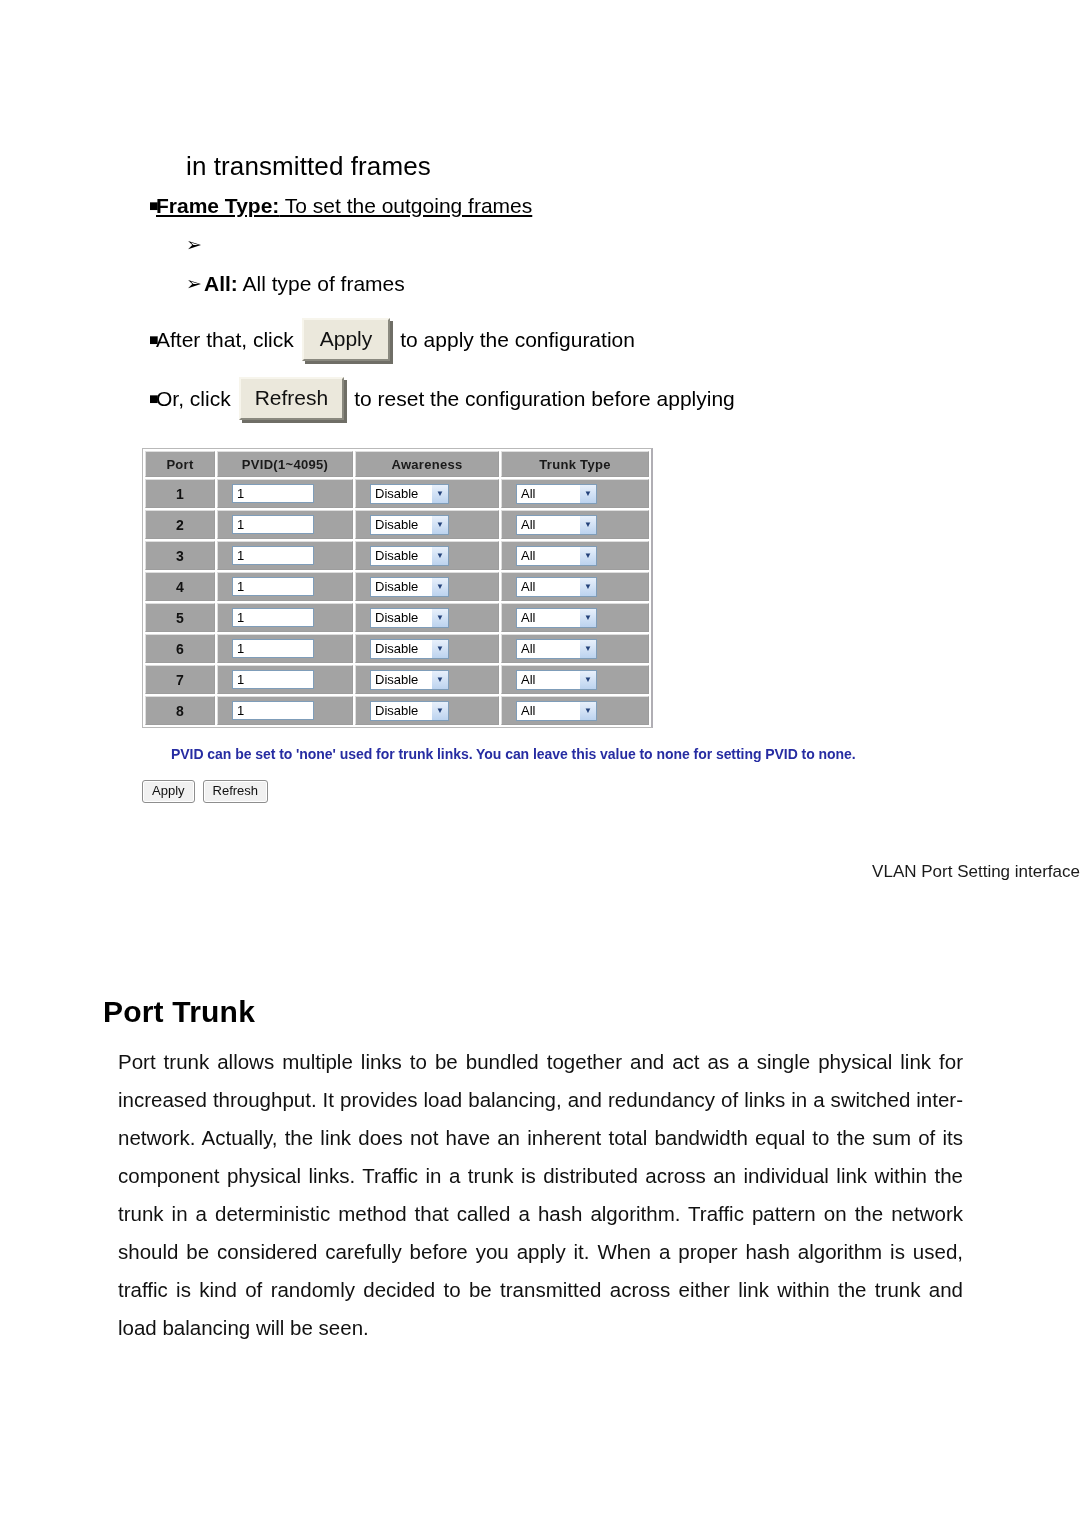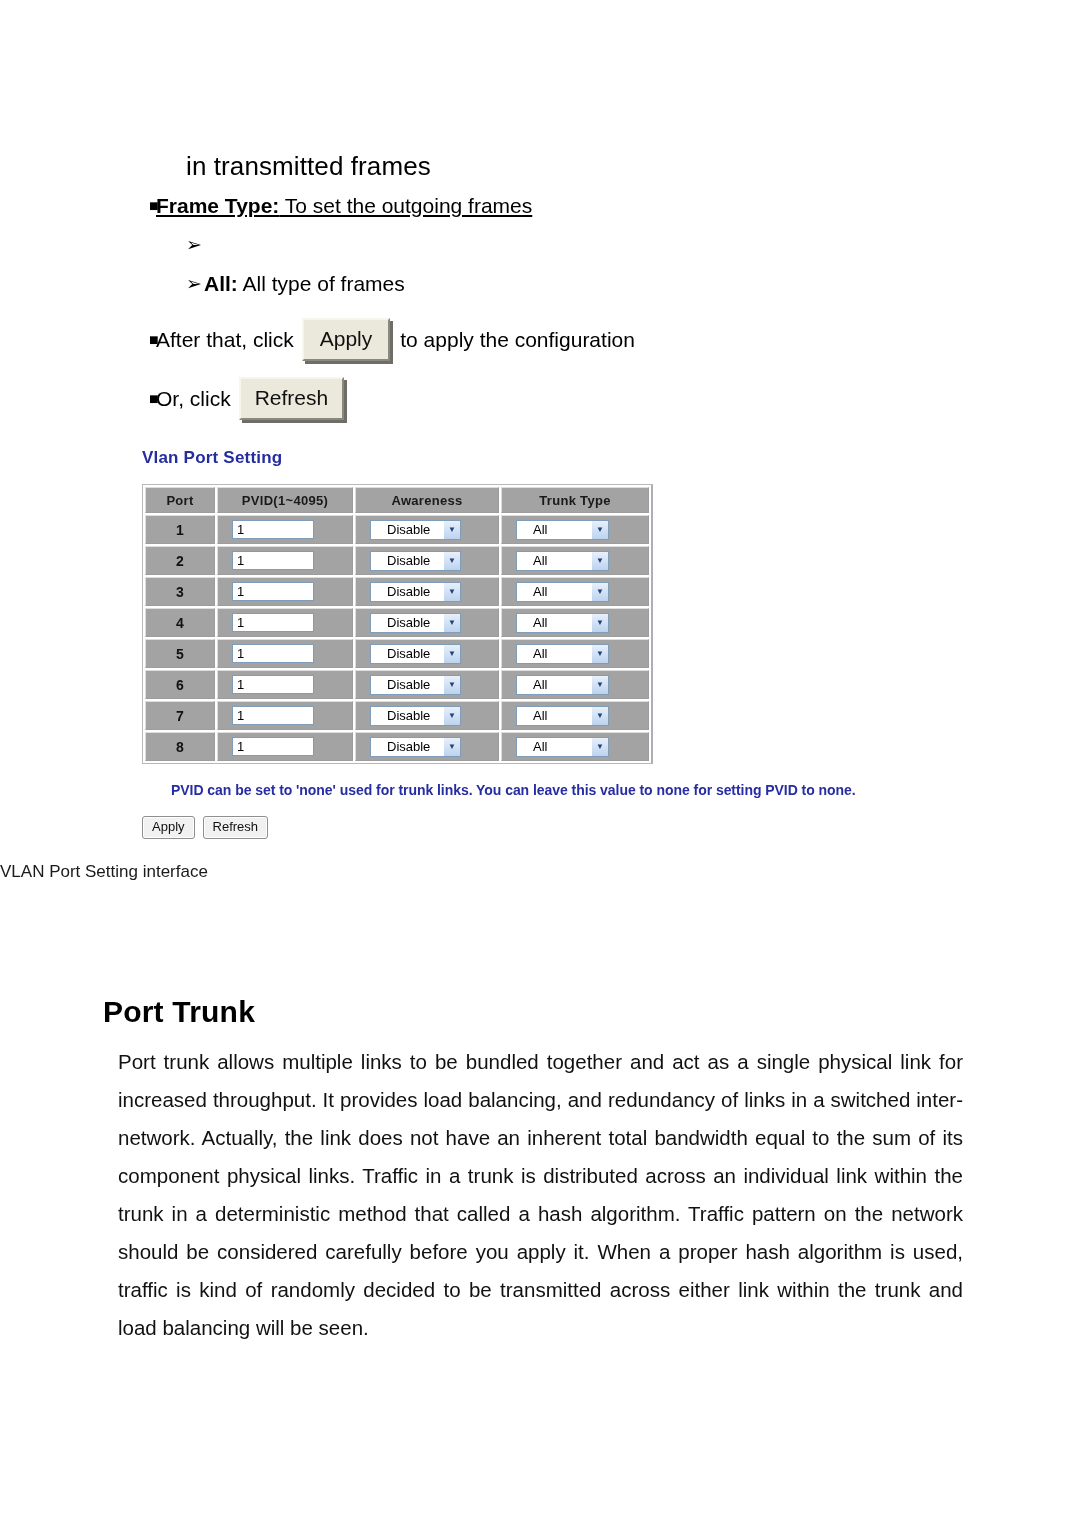--- a/index.html
+++ b/index.html
@@ -184,21 +184,21 @@
     align-items: stretch;
     background: #ffffff;
     border: 1px solid #7f9db9;
     height: 20px;
     vertical-align: middle;
     box-sizing: border-box;
   }
   .sel .sel-val {
     font-size: 13px;
     color: #000;
-    padding: 0 4px 0 16px;
+    padding: 0 4px 0 4px;
     line-height: 18px;
     white-space: nowrap;
     display: inline-block;
   }
   .sel.w-dis .sel-val { width: 52px; }
   .sel.w-all .sel-val { width: 54px; }
   .sel .sel-arrow {
     width: 16px;
     background: linear-gradient(#e8f0fb, #bcd3ef);
     border-left: 1px solid #ffffff;
@@ -236,21 +236,21 @@
     color: #111;
     padding: 3px 9px 4px 9px;
     line-height: 1.1;
   }
 
   .figure-caption {
     position: absolute;
     left: 0;
     right: 0;
     top: 862px;
-    text-align: left;
+    text-align: right;
     font-size: 17px;
     color: #1a1a1a;
   }
 
   
   .section-heading {
     position: absolute;
     left: 103px;
     top: 955px;
     font-size: 30px;
@@ -309,26 +309,26 @@
       <span class="mark">■</span>
       <span>After that, click</span>
       <span class="doc-btn">Apply</span>
       <span>to apply the configuration</span>
     </div>
 
     <div class="btn-row">
       <span class="mark">■</span>
       <span>Or, click</span>
       <span class="doc-btn wide">Refresh</span>
+      <span>to reset the configuration before applying</span>
     </div>
   </div>
 
   <div class="ui-shot">
 
-    <div class="ui-title">Vlan Port Setting</div>
 
     <table class="vlan-table">
       <colgroup>
         <col class="col-port">
           <col class="col-pvid">
           <col class="col-aware">
           <col class="col-frame">
       </colgroup>
       <thead>
         <tr>

